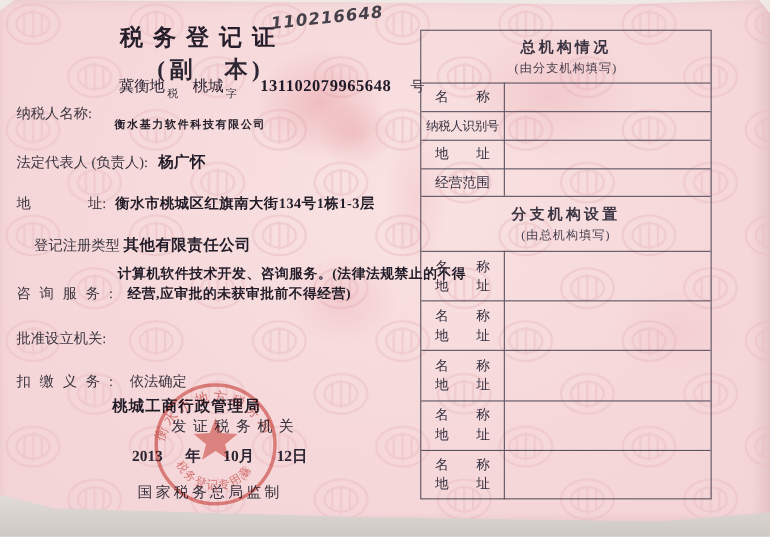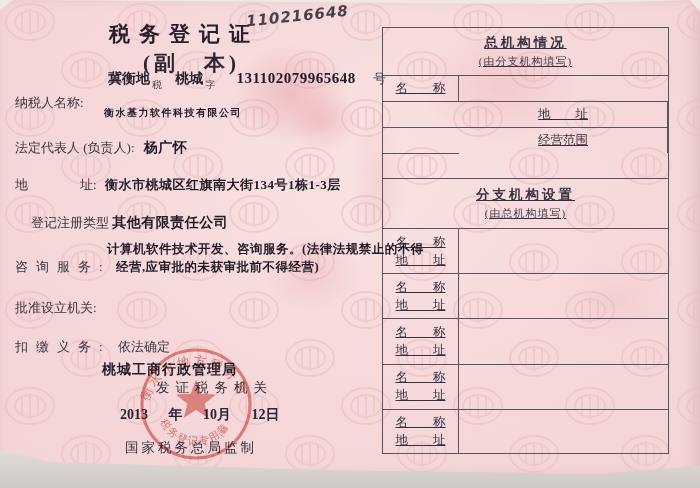--- a/index.html
+++ b/index.html
@@ -26,45 +26,44 @@
   .blotch { position: absolute; z-index: 2; border-radius: 50%; pointer-events: none; }
   .b1 { left: 232px; top: 44px;  width: 118px; height: 100px; background: radial-gradient(closest-side, rgba(222,120,130,.32), rgba(222,120,130,0)); }
   .b2 { left: 288px; top: 92px;  width: 70px;  height: 60px;  background: radial-gradient(closest-side, rgba(222,120,130,.26), rgba(222,120,130,0)); }
   .b3 { left: 420px; top: 28px;  width: 160px; height: 115px; background: radial-gradient(closest-side, rgba(225,135,145,.22), rgba(225,135,145,0)); }
   .b4 { left: 262px; top: 232px; width: 100px; height: 82px;  background: radial-gradient(closest-side, rgba(225,135,145,.22), rgba(225,135,145,0)); }
   .b5 { left: 348px; top: 118px; width: 60px;  height: 125px; background: radial-gradient(closest-side, rgba(225,135,145,.17), rgba(225,135,145,0)); }
   .b6 { left: 560px; top: 262px; width: 110px; height: 80px;  background: radial-gradient(closest-side, rgba(225,135,145,.12), rgba(225,135,145,0)); }
 
   
   .rtable {
-    position: absolute; left: 382px; top: 27px; width: 287px; height: 427px; z-index: 3;
+    position: absolute; left: 382px; top: 27px; width: 265px; height: 427px; z-index: 3;
     display: grid; grid-template-columns: 76px 1fr;
     grid-template-rows: 47px 26px 26px 26px 25px 50px repeat(5, 45.2px);
     border: 1.3px solid #5c5360; color: #353040;
     font-size: 12.5px;
-    text-decoration: underline;
   }
   .rtable > div { border-top: 1px solid #5c5360; }
   .rtable > div:first-child { border-top: none; }
   .rtable .hdr { grid-column: 1 / 3; display: flex; flex-direction: column; align-items: center; justify-content: center; gap: 2px; }
   .rtable .hdr .h-main { font-weight: 700; font-size: 13.5px; letter-spacing: 3px; color: #3a3342; }
   .rtable .hdr .h-sub  { font-size: 11px; letter-spacing: 1px; color: #48404f; }
   .rtable .lblcell { border-right: 1px solid #5c5360; display: flex; align-items: center; justify-content: center; padding: 2px 4px; }
   .rtable .blockcell { border-right: 1px solid #5c5360; display: flex; flex-direction: column; align-items: center; justify-content: space-around; padding: 4px 4px; }
   .rtable .tin { font-size: 11.3px; letter-spacing: -0.3px; }
   .rtable .valcell { background: transparent; }
 
   
   .ltext { z-index: 4; white-space: nowrap; color: #3b3540; font-size: 13px; }
   .title { left: 109px; top: 20px; font-size: 21px; font-weight: 700; letter-spacing: 9px; color: #261f2b; }
   .handwritten { left: 246px; top: 7px; font-family: "DejaVu Sans", sans-serif; font-style: italic;
                  font-size: 15px; font-weight: 600; color: #45404a; letter-spacing: 1px; transform: rotate(-6deg); }
   .subtitle { left: 143px; top: 49px; font-size: 21px; font-weight: 600; letter-spacing: 4px; color: #2c2633; }
   .serial { left: 108px; top: 70px; }
-  .serial .big { font-weight: 700; font-size: 14px; color: #262031; }
+  .serial .big { font-weight: 400; font-size: 14px; color: #262031; }
   .serial .sub { font-size: 10px; position: relative; top: 5px; margin: 0 2px; }
   .serial .num { font-weight: 700; font-size: 15px; margin-left: 16px; letter-spacing: .5px; color: #1f1a28; }
   .serial .suffix { font-size: 13px; margin-left: 14px; }
   .val { font-weight: 700; color: #211c28; letter-spacing: .5px; }
   .sp8 { letter-spacing: 8px; }
   .authority { left: 102px; top: 361px; font-weight: 700; font-size: 14px; letter-spacing: 1px; color: #211c28; }
   .issuer { left: 156px; top: 379px; font-size: 13.5px; letter-spacing: 6px; color: #35303c; }
   .dateline { left: 120px; top: 406px; font-size: 14px; font-weight: 600; color: #2a2433; }
   .dateline span { margin-right: 0; }
   .dl-gap { margin-left: 17px; }
@@ -103,20 +102,21 @@
   <div class="blotch b5"></div>
   <div class="blotch b6"></div>
 
   <div class="rtable">
     <div class="hdr">
       <span class="h-main">总机构情况</span>
       <span class="h-sub">(由分支机构填写)</span>
     </div>
     <div class="lblcell">名　　称</div>
     <div class="valcell"></div>
+    <div class="lblcell tin">纳税人识别号</div>
     <div class="valcell"></div>
     <div class="lblcell">地　　址</div>
     <div class="valcell"></div>
     <div class="lblcell">经营范围</div>
     <div class="valcell"></div>
     <div class="hdr">
       <span class="h-main">分支机构设置</span>
       <span class="h-sub">(由总机构填写)</span>
     </div>
 

